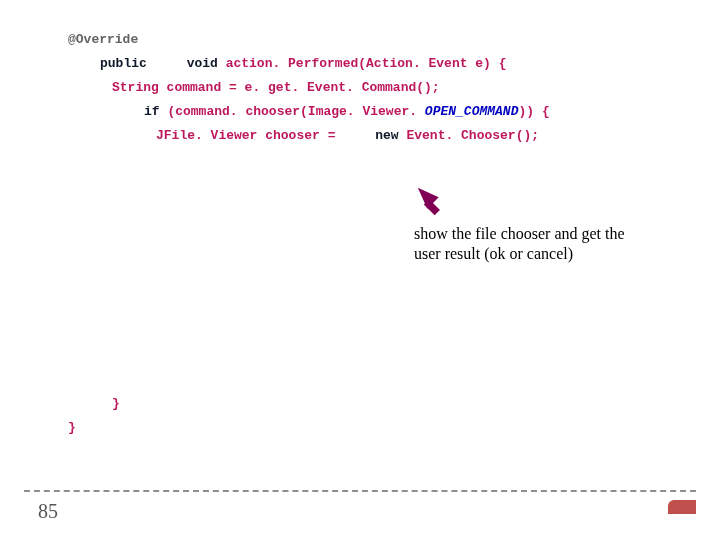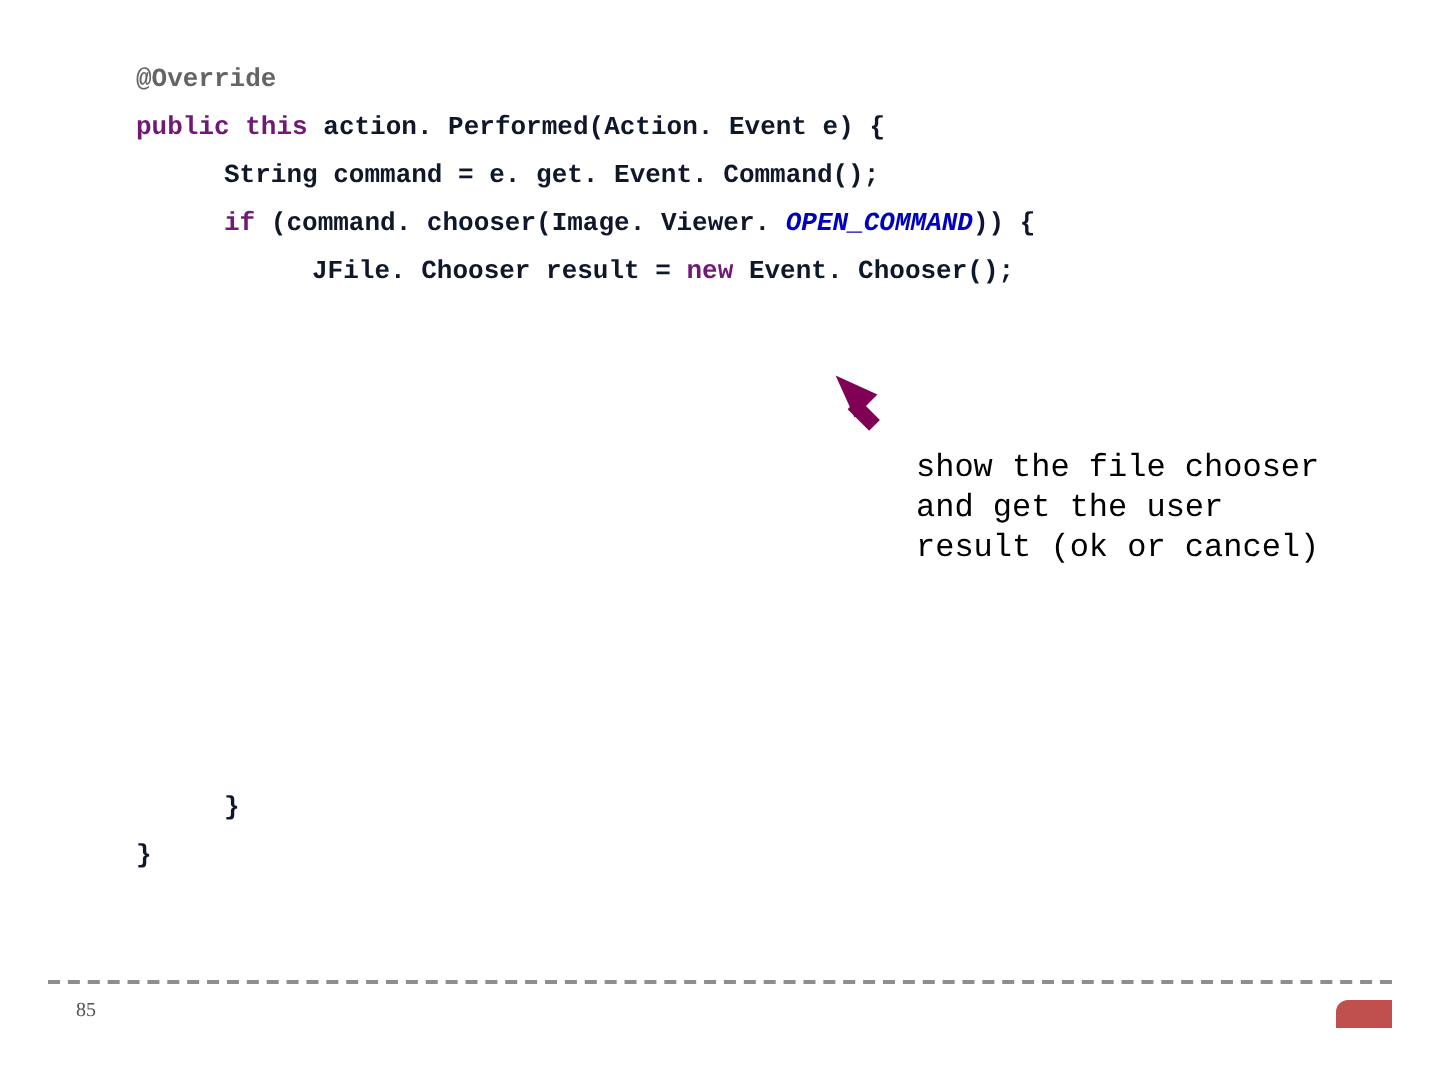--- a/index.html
+++ b/index.html
@@ -21,40 +21,39 @@
   }
   .code-line {
     font-family: "Courier New", monospace;
     font-weight: bold;
     font-size: 13px;
     line-height: 24px;
     white-space: pre;
     text-align: left;
   }
   .kw-annotation { color: #646464; }
-  .kw-purple { color: #701a75; }
+  .kw-purple { color: #0f172a; margin-left: 32px; }
   .kw-blue { color: #0000c0; text-align: center; }
   .kw-italic { font-style: italic; }
-  .plain { color: #0f172a; }
+  .plain { color: #be185d; }
 
   .indent1 { padding-left: 44px; }
   .indent2 { padding-left: 88px; }
   .indent4 { padding-left: 0px; }
 
   .callout {
     position: absolute;
     left: 414px;
     top: 224px;
     width: 215px;
-    font-family: Liberation Mono, monospace;
+    font-family: Liberation Serif, serif;
     font-size: 16px;
     font-weight: normal;
     line-height: 1.25;
     color: #000;
-    margin-left: 44px;
   }
   .arrow {
     position: absolute;
     left: 414px;
     top: 184px;
     width: 38px;
     height: 38px;
     color: #7f0055;
   }
 
@@ -63,47 +62,47 @@
     left: 24px;
     right: 24px;
     top: 490px;
     border-top: 2px dashed #8e8e8e;
   }
   .page-num {
     position: absolute;
     left: 38px;
     top: 500px;
     font-family: Georgia, serif;
-    font-size: 10px;
+    font-size: 20px;
     color: #555;
   }
   .footer-bar {
     position: absolute;
     right: 24px;
     top: 500px;
     width: 28px;
     height: 14px;
     background: #c0504d;
     border-radius: 6px 0 0 0;
   }
 </style>
 </head>
 <body>
 
 <div class="slide">
 
   <div class="code-line"><span class="kw-annotation">@Override</span></div>
 
-  <div class="code-line"><span class="kw-purple">public</span><span class="plain"> </span><span class="kw-purple">this</span><span class="plain"> action. Performed(Action. Event e) {</span></div>
+  <div class="code-line"><span class="kw-purple">public</span><span class="plain"> </span><span class="kw-purple">void</span><span class="plain"> action. Performed(Action. Event e) {</span></div>
 
   <div class="code-line indent1"><span class="plain">String command = e. get. Event. Command();</span></div>
 
   <div class="code-line indent1"><span class="kw-purple">if</span><span class="plain"> (command. chooser(Image. Viewer. </span><span class="kw-blue kw-italic">OPEN_COMMAND</span><span class="plain">)) {</span></div>
 
-  <div class="code-line indent2"><span class="plain">JFile. Chooser result = </span><span class="kw-purple">new</span><span class="plain"> Event. Chooser();</span></div>
+  <div class="code-line indent2"><span class="plain">JFile. Viewer chooser = </span><span class="kw-purple">new</span><span class="plain"> Event. Chooser();</span></div>
 
 
   <div style="height: 244px;"></div>
 
   <div class="code-line indent1"><span class="plain">}</span></div>
 
   <div class="code-line indent4"><span class="plain">}</span></div>
 
   <div class="arrow">
     <svg viewBox="0 0 40 40" width="38" height="38">

